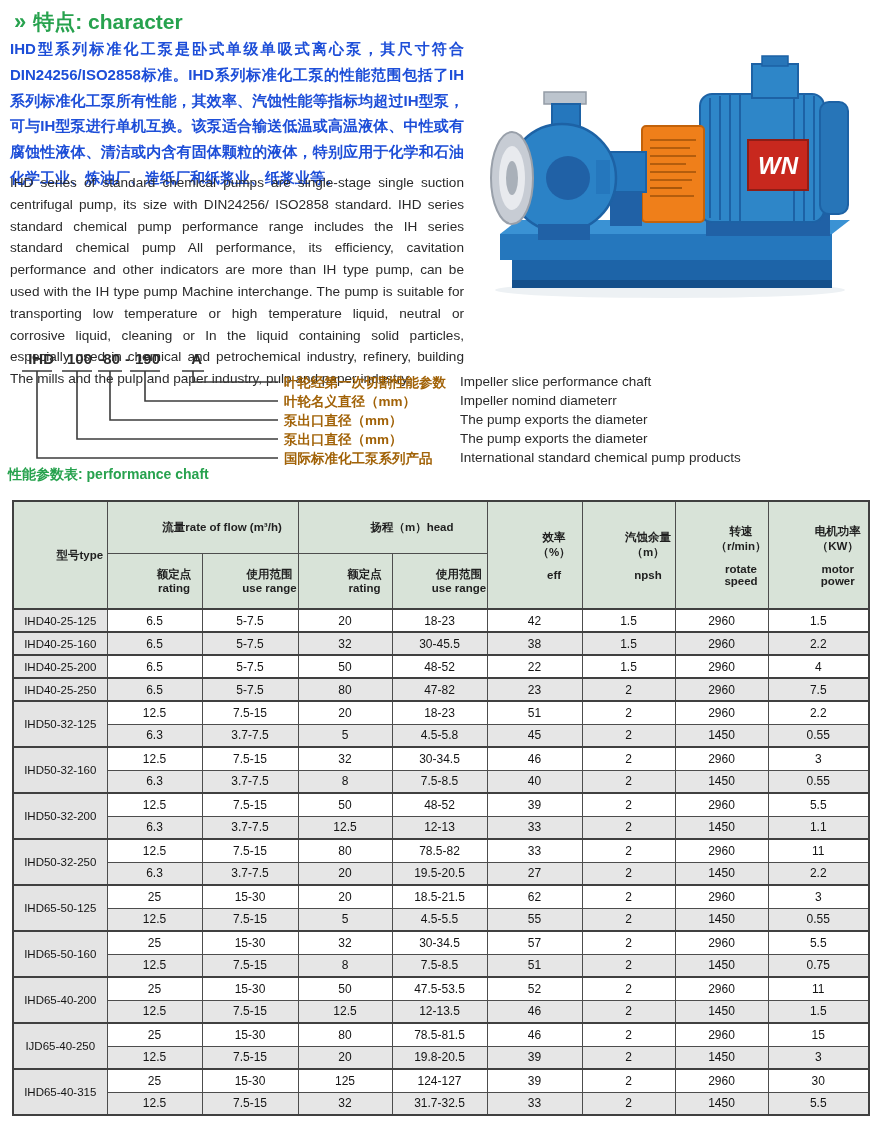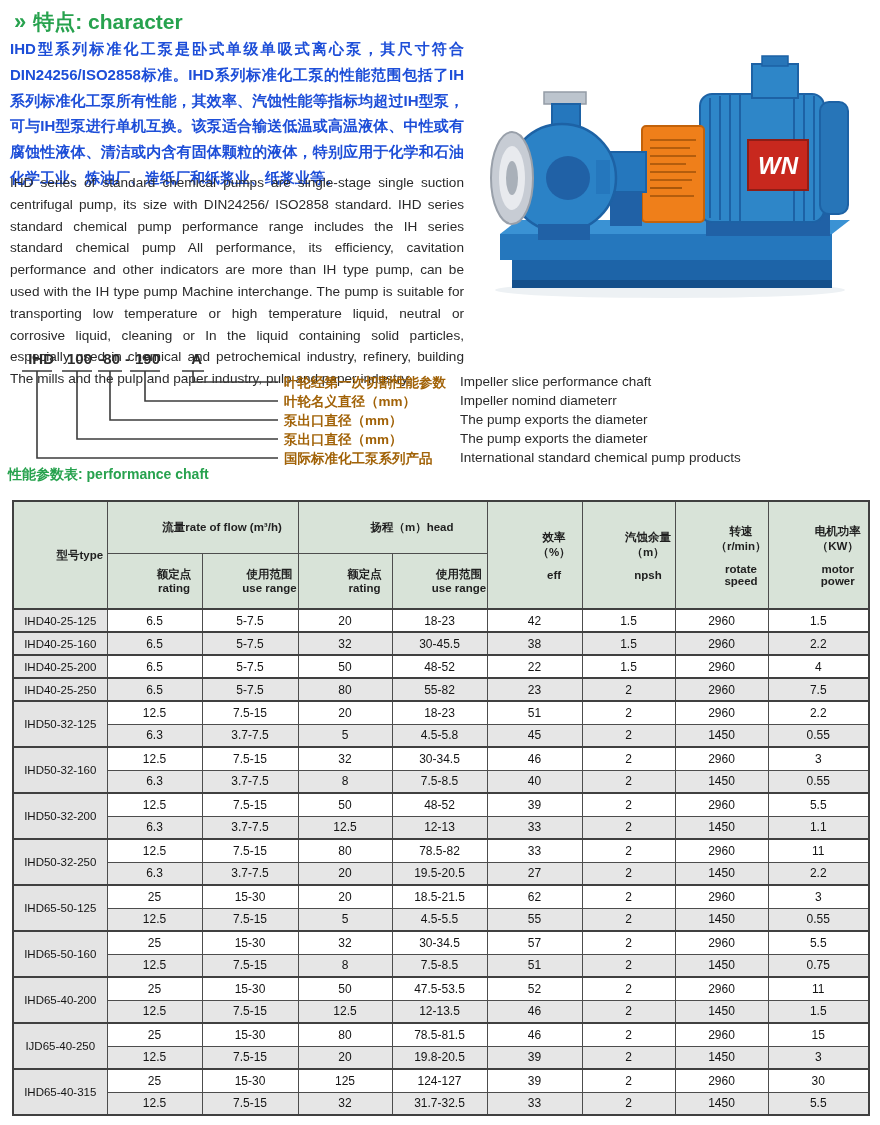--- a/index.html
+++ b/index.html
@@ -220,21 +220,21 @@
             <td>22</td>
             <td>1.5</td>
             <td>2960</td>
             <td>4</td>
           </tr>
           <tr class="group-start zr">
             <td class="model-cell" rowspan="1">IHD40-25-250</td>
             <td>6.5</td>
             <td>5-7.5</td>
             <td>80</td>
-            <td>55-82</td>
+            <td>47-82</td>
             <td>23</td>
             <td>2</td>
             <td>2960</td>
             <td>7.5</td>
           </tr>
           <tr class="group-start">
             <td class="model-cell" rowspan="2">IHD50-32-125</td>
             <td>12.5</td>
             <td>7.5-15</td>
             <td>20</td>

